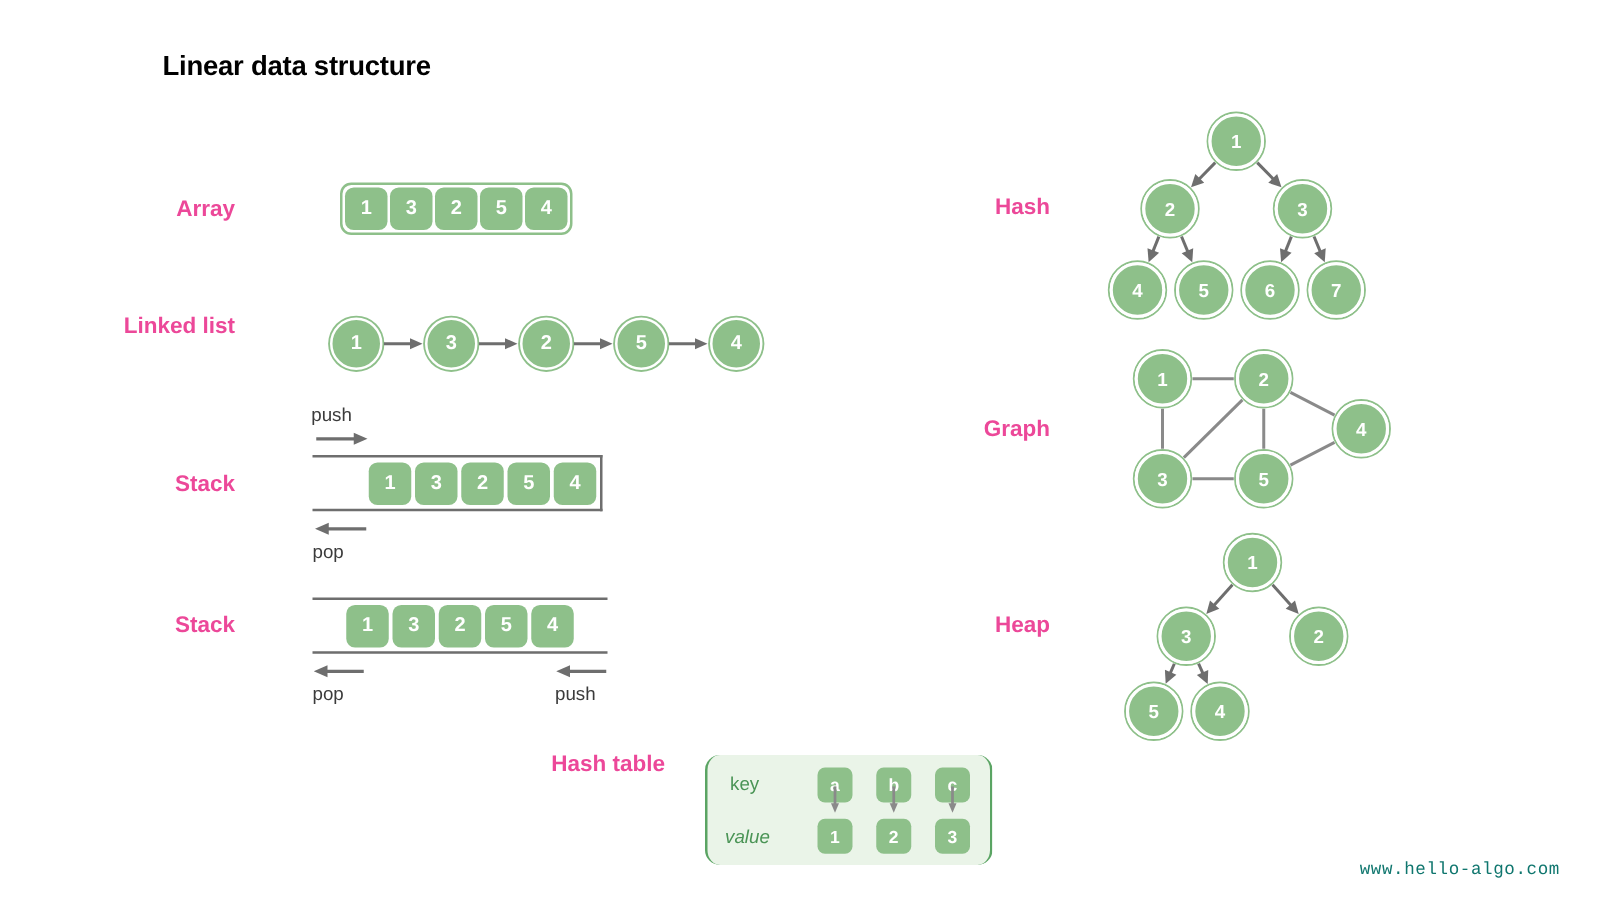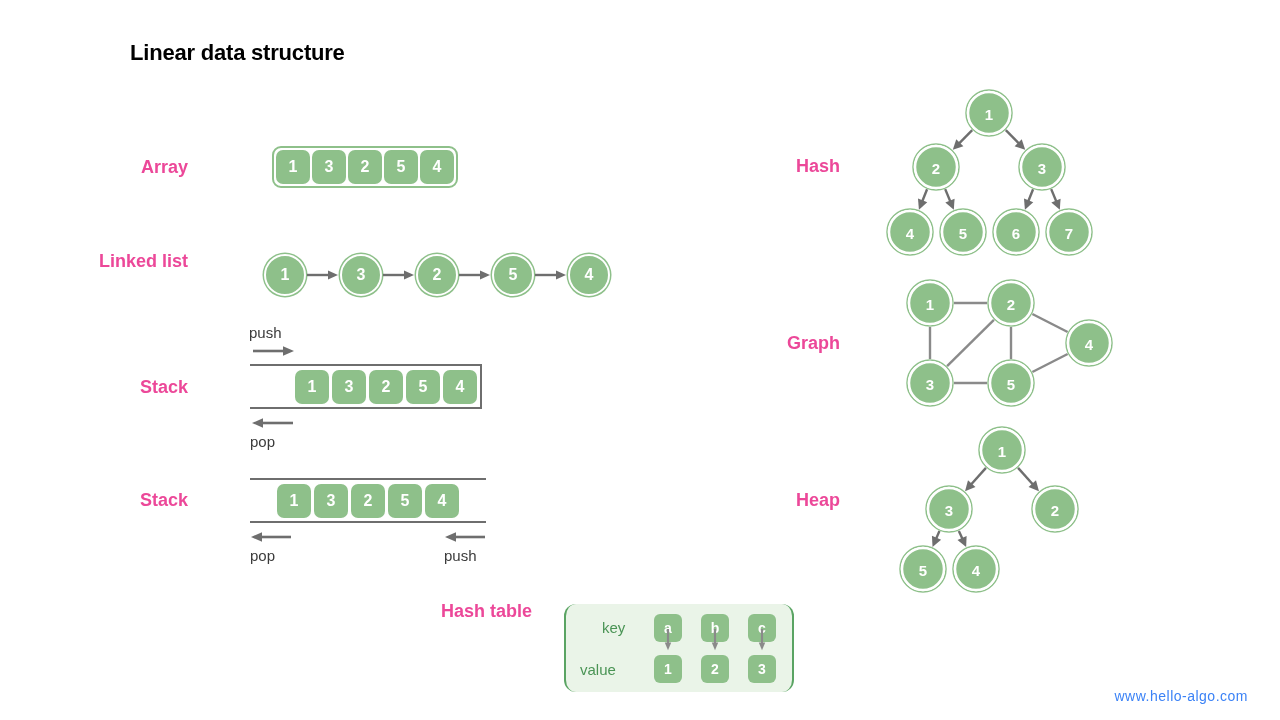--- a/index.html
+++ b/index.html
@@ -170,22 +170,22 @@
     border-left: 2.5px solid #5aa463;
     border-right: 2.5px solid #5aa463;
     border-radius: 12px;
   }
   .ht-rowlabel {
     position: absolute;
     font-size: 15px;
     color: #4a9455;
     font-weight: normal;
   }
-  #ht-key-label   { left: 36px; top: 15px; }
-  #ht-value-label { left: 14px; top: 57px; }
+  #ht-key-label   { left: 18px; top: 15px; }
+  #ht-value-label { left: 14px; top: 57px; font-style: italic; }
   .ht-cell {
     position: absolute;
     width: 28px;
     height: 28px;
     border-radius: 6px;
     background: #8ec08a;
     color: #ffffff;
     font-size: 14px;
     font-weight: bold;
     display: flex;
@@ -228,23 +228,23 @@
     stroke: #6e6e6e;
     stroke-width: 2.4;
     fill: none;
   }
 
   
   #footer-url {
     position: absolute;
     right: 32px;
     bottom: 16px;
-    font-family: Liberation Sans, sans-serif;
+    font-family: Liberation Mono, monospace;
     font-size: 14px;
-    color: #3b82f6;
+    color: #0f766e;
     letter-spacing: 0.5px;
   }
 </style>
 </head>
 <body>
 
 <div class="canvas">
 
   <div class="heading" id="heading-linear">Linear data structure</div>
 

